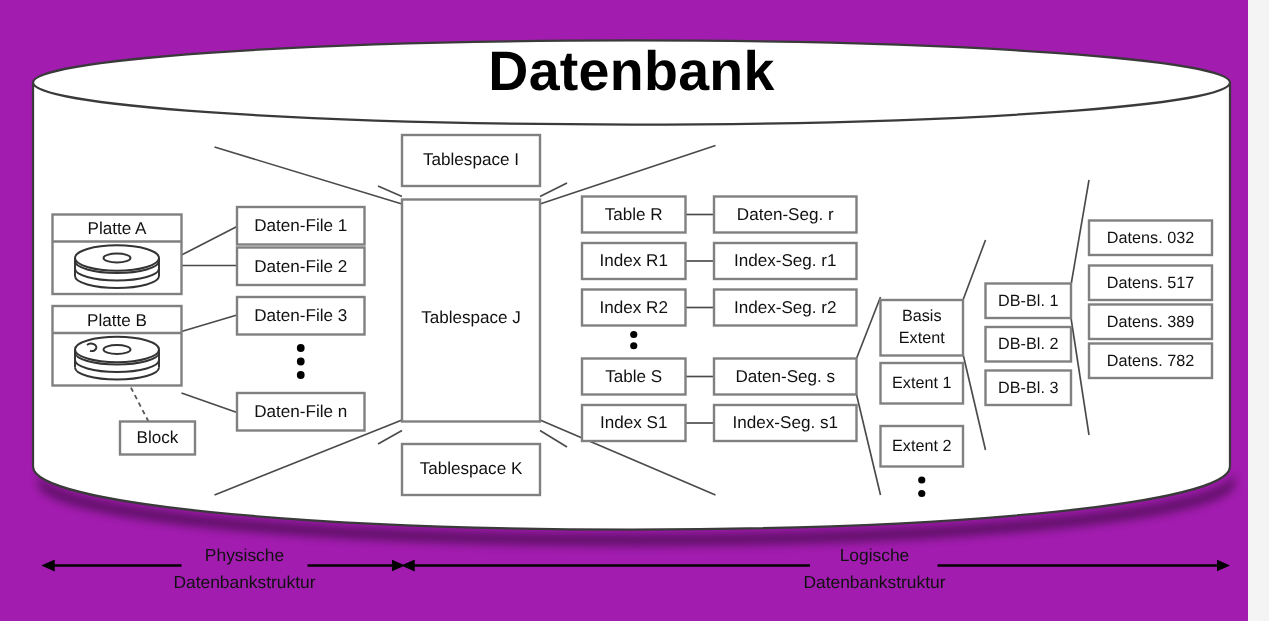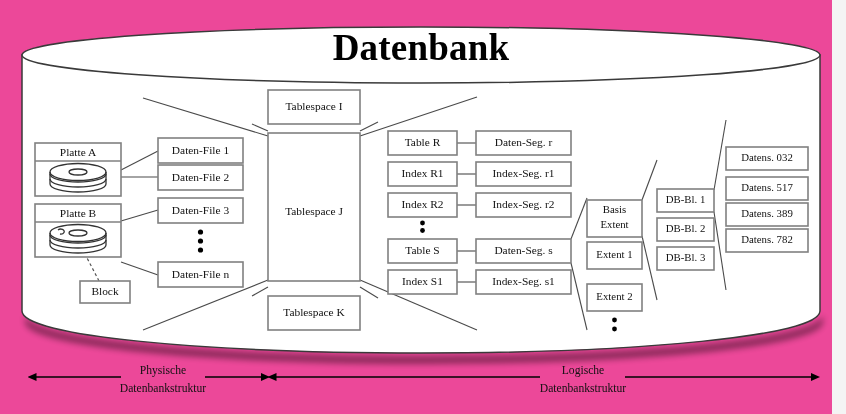--- a/index.html
+++ b/index.html
@@ -4,23 +4,23 @@
 <style>
   html, body {
     margin: 0;
     padding: 0;
     background: #f4f4f4;
   }
   #canvas {
     position: relative;
     width: 832px;
     height: 414px;
-    background: #ec4899;
+    background: #a21caf;
     overflow: hidden;
-    font-family: Liberation Serif, serif;
+    font-family: Liberation Sans, sans-serif;
   }
   #svgroot {
     position: absolute;
     left: 0; top: 0;
     width: 846px;
     height: 414px;
   }
   .dbtitle {
     font-size: 37px;
     font-weight: 600;

